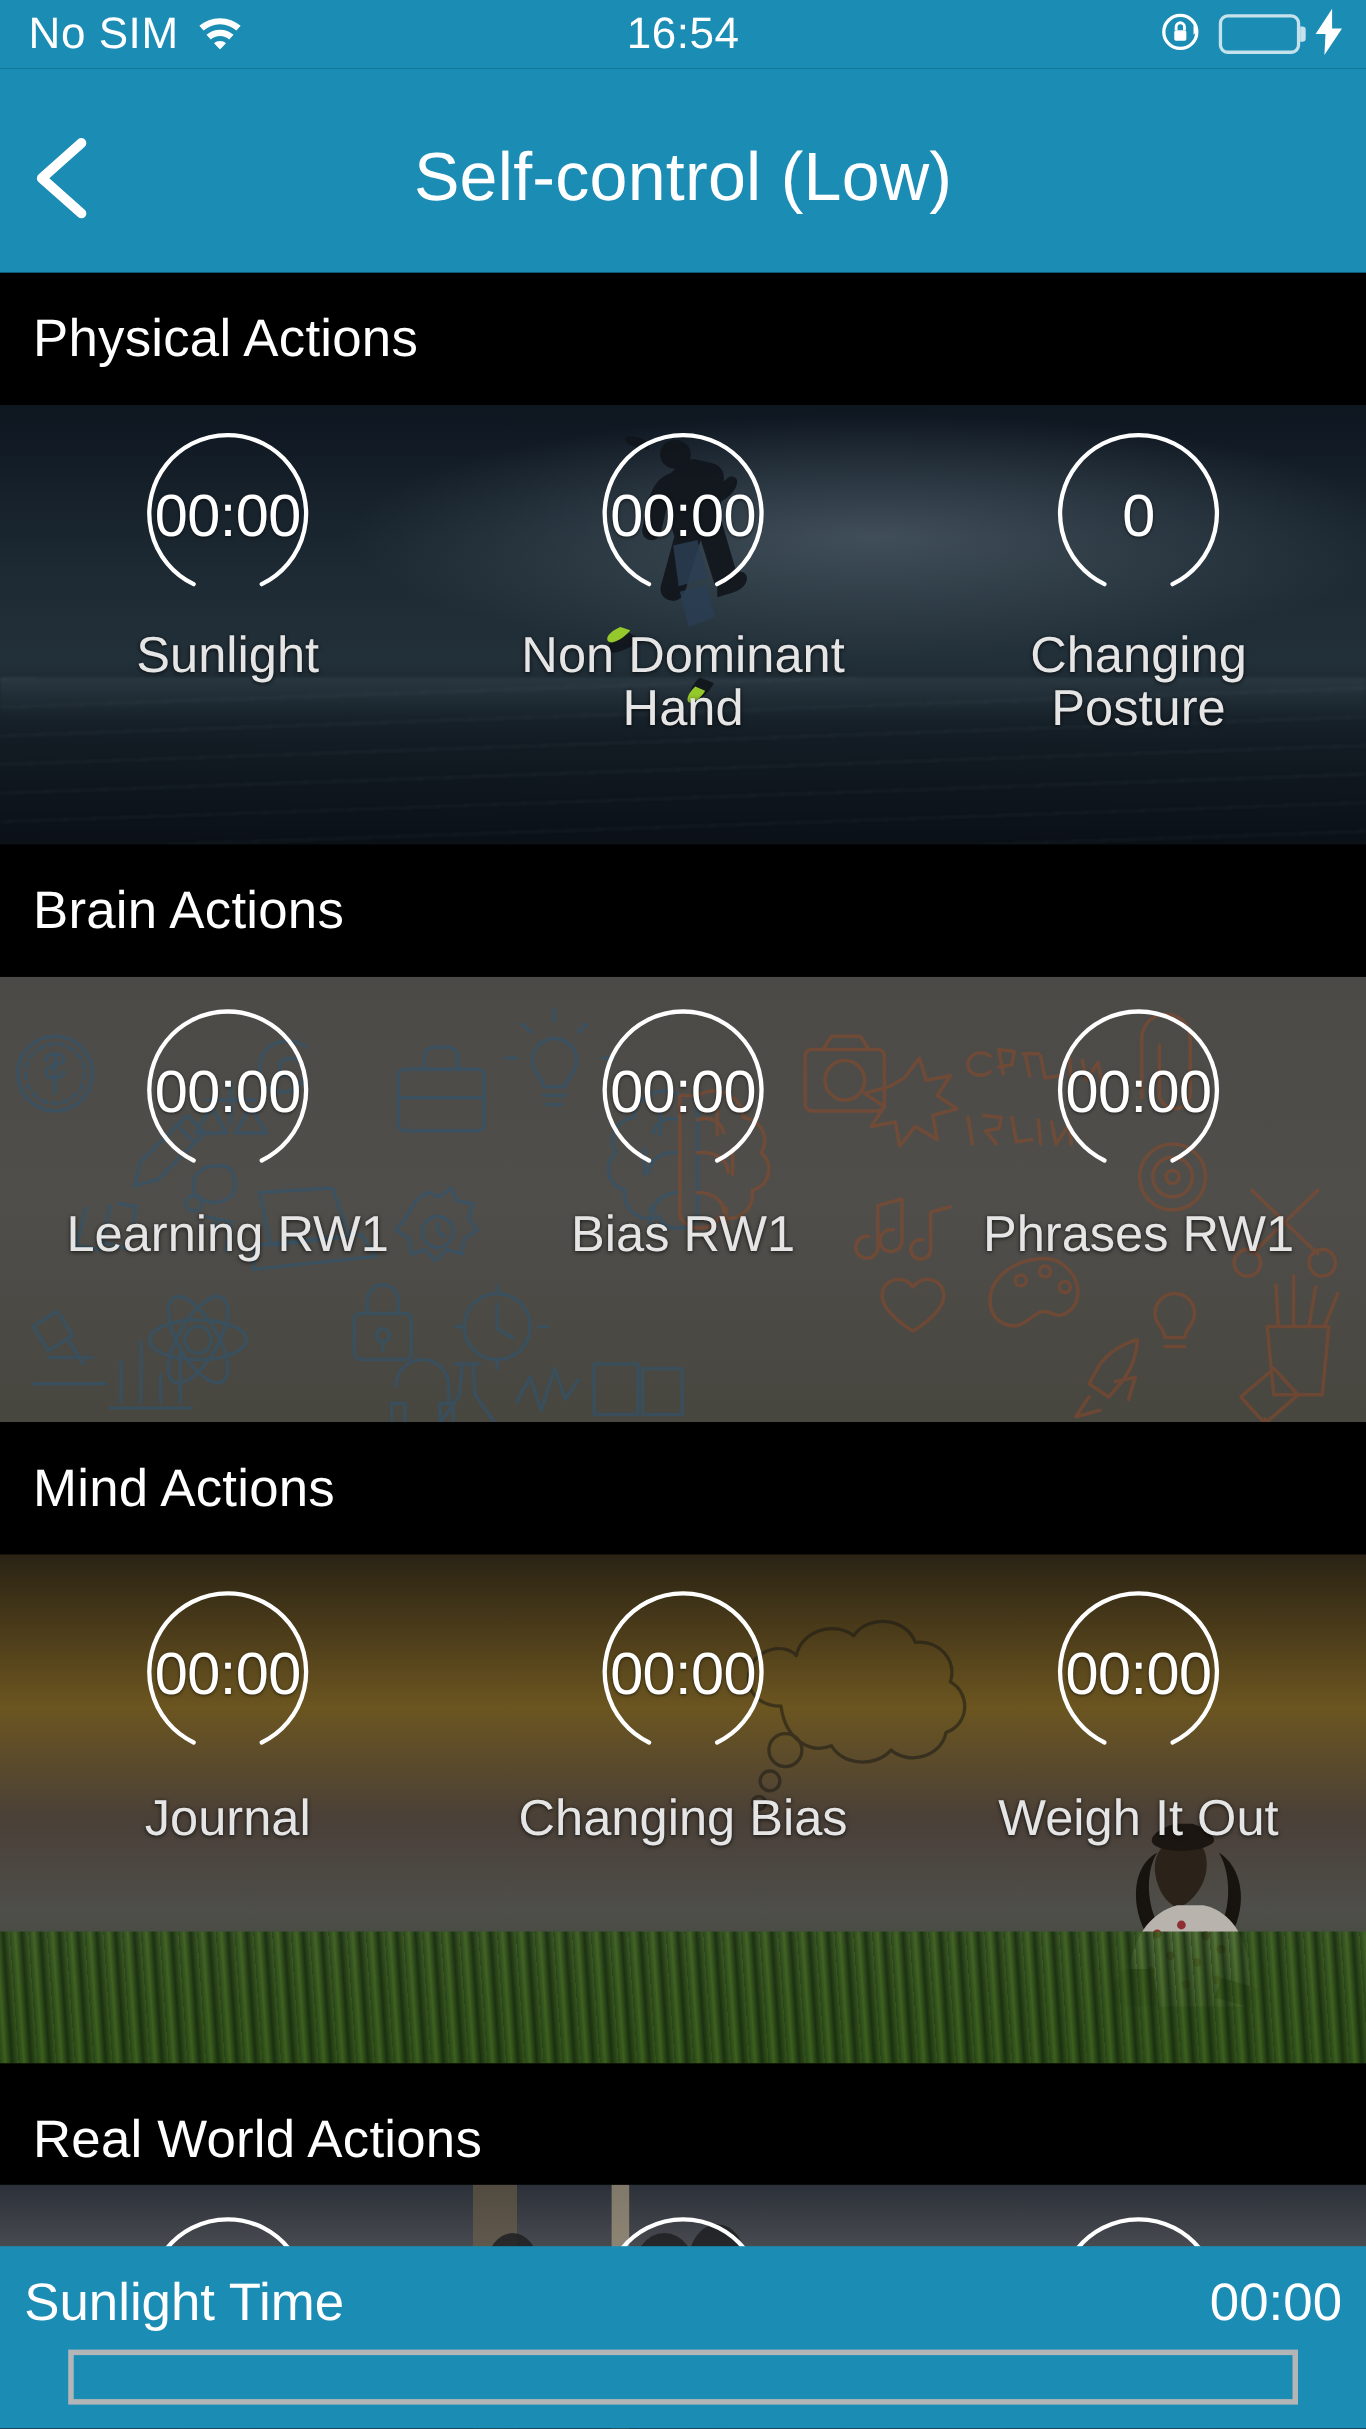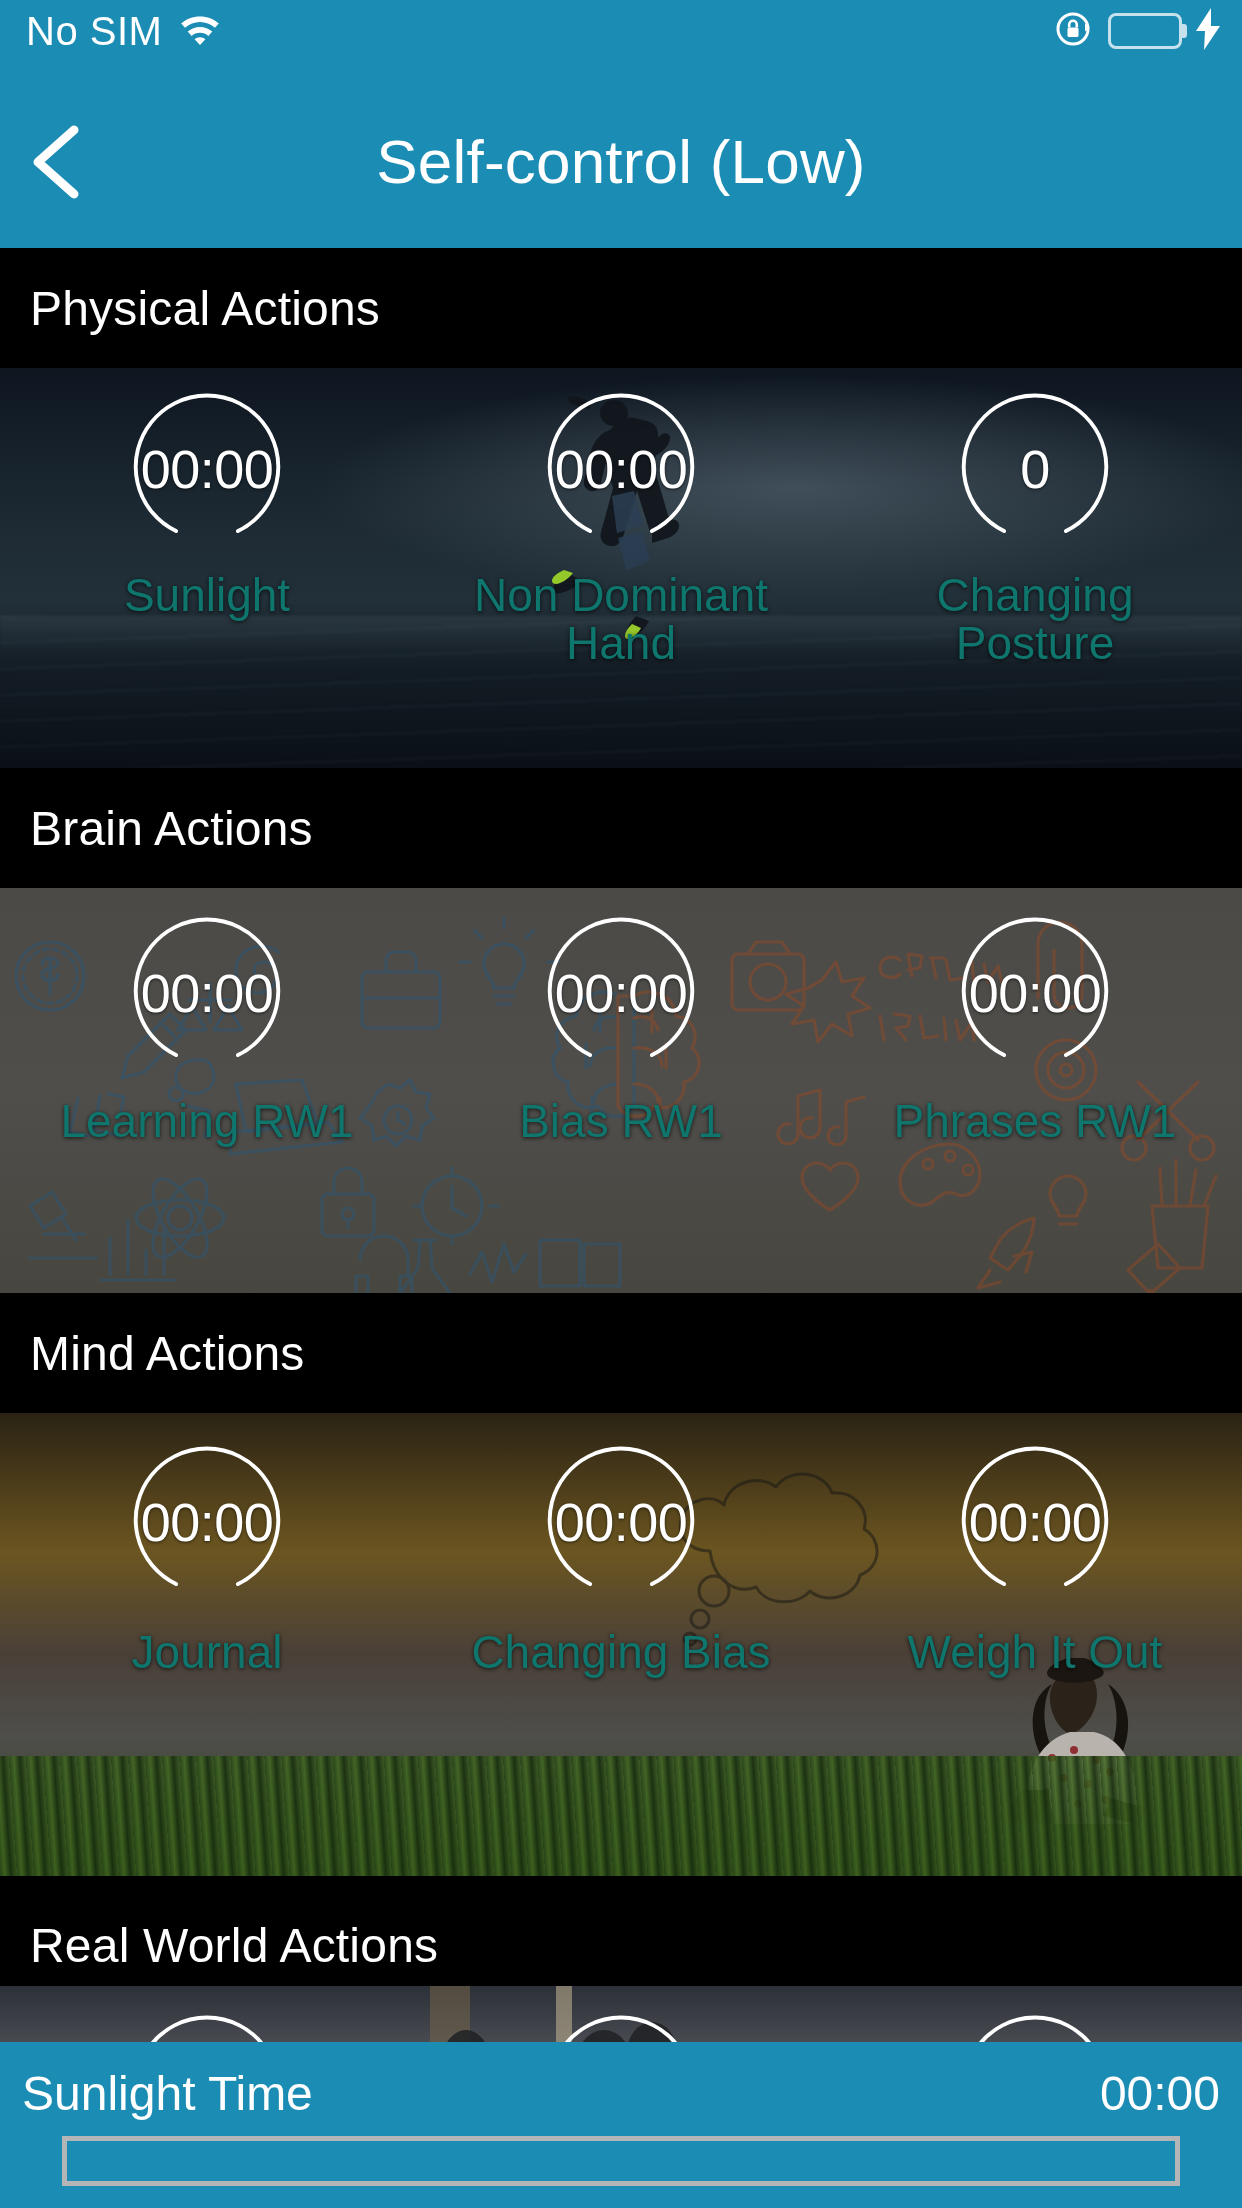--- a/index.html
+++ b/index.html
@@ -166,21 +166,21 @@
     position: relative;
     z-index: 2;
     color: #ffffff;
     font-size: 54px;
     font-weight: 400;
     letter-spacing: -0.5px;
     text-shadow: 0 1px 3px rgba(0,0,0,0.6);
     white-space: nowrap;
   }
   .action-label {
-    color: #0f766e;
+    color: #e5e5e5;
     font-size: 46px;
     font-weight: 400;
     line-height: 1.04;
     text-align: center;
     text-shadow: 0 1px 4px rgba(0,0,0,0.75);
     padding: 0 4px;
     white-space: pre-line;
   }
 
   
@@ -293,20 +293,21 @@
       <span class="sb-carrier">No SIM</span>
       <span>
         <svg width="44" height="34" viewBox="0 0 44 34">
           <path d="M22 5.5c7.2 0 13.8 2.6 18.8 7l-3.9 4.3C32.7 13.1 27.6 11 22 11S11.3 13.1 7.1 16.8L3.2 12.5C8.2 8.1 14.8 5.5 22 5.5z" fill="#fff"></path>
           <path d="M22 16c4.7 0 9 1.7 12.3 4.6l-3.9 4.3C28.1 22.9 25.2 21.7 22 21.7s-6.1 1.2-8.4 3.2l-3.9-4.3C13 17.7 17.3 16 22 16z" fill="#fff"></path>
           <path d="M22 26.2c2.1 0 4 .8 5.4 2.1L22 34l-5.4-5.7c1.4-1.3 3.3-2.1 5.4-2.1z" fill="#fff"></path>
         </svg>
       </span>
     </div>
 
+    <div class="sb-center">16:54</div>
 
     <div class="sb-right">
       <span>
         <svg width="44" height="44" viewBox="0 0 44 44">
           <circle cx="21" cy="22" r="15" fill="none" stroke="#fff" stroke-width="3"></circle>
           <rect x="15.5" y="20.5" width="11" height="9.5" rx="1.6" fill="#fff"></rect>
           <path d="M17.2 20.5v-3a3.8 3.8 0 017.6 0v3" fill="none" stroke="#fff" stroke-width="2.6"></path>
           <path d="M33 16.5l4.5 4-4.5 4z" fill="#fff"></path>
         </svg>
       </span>

